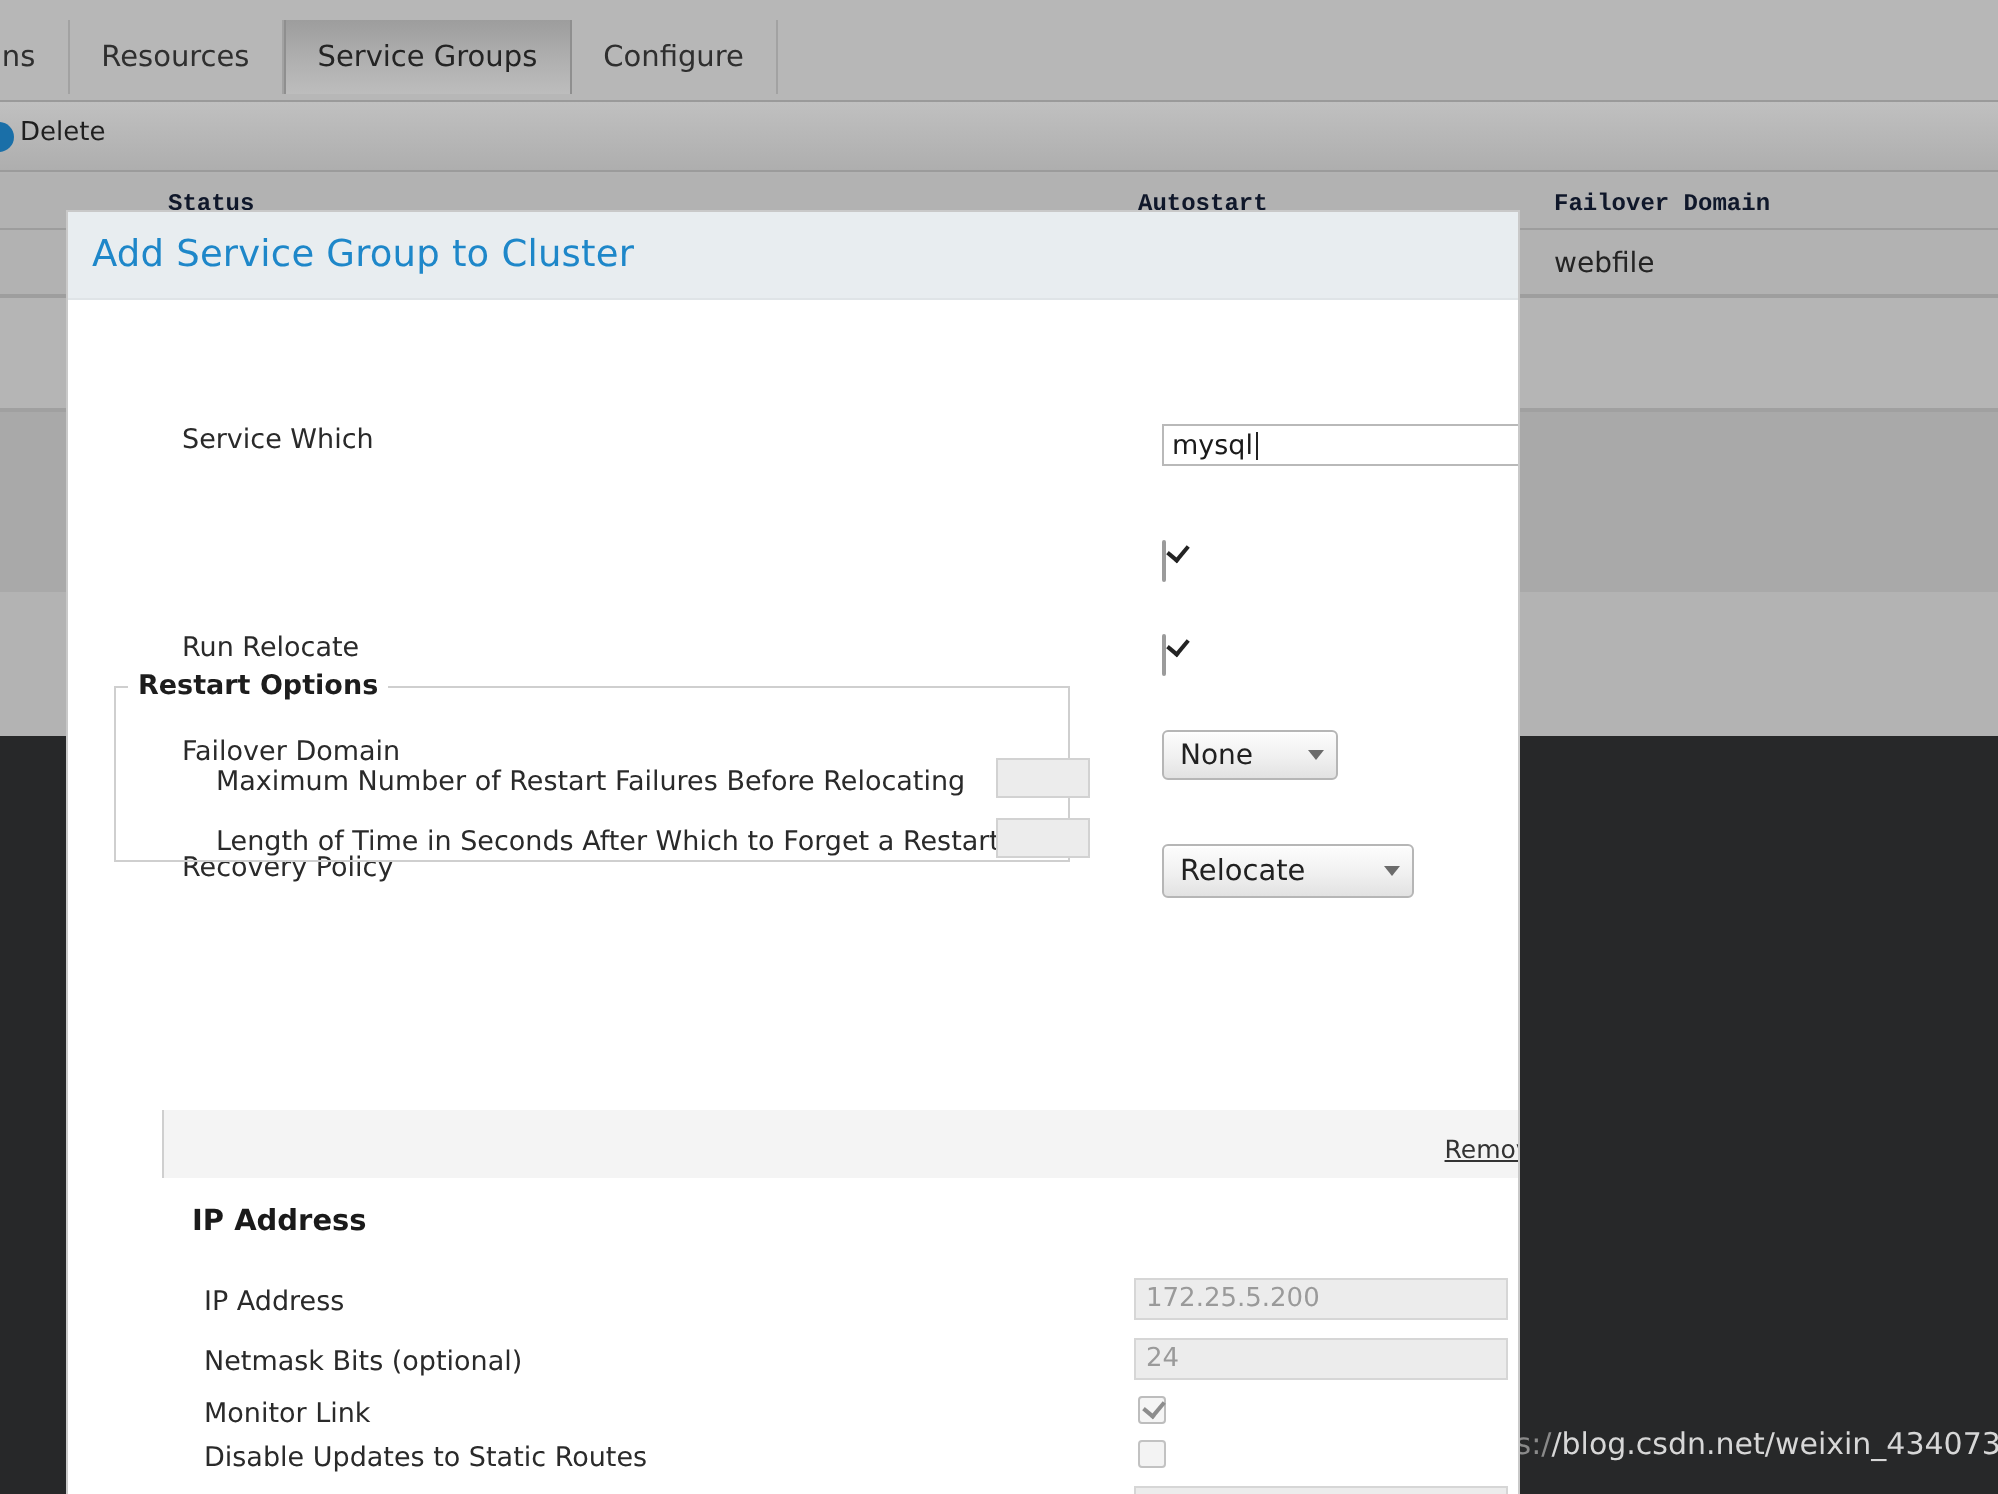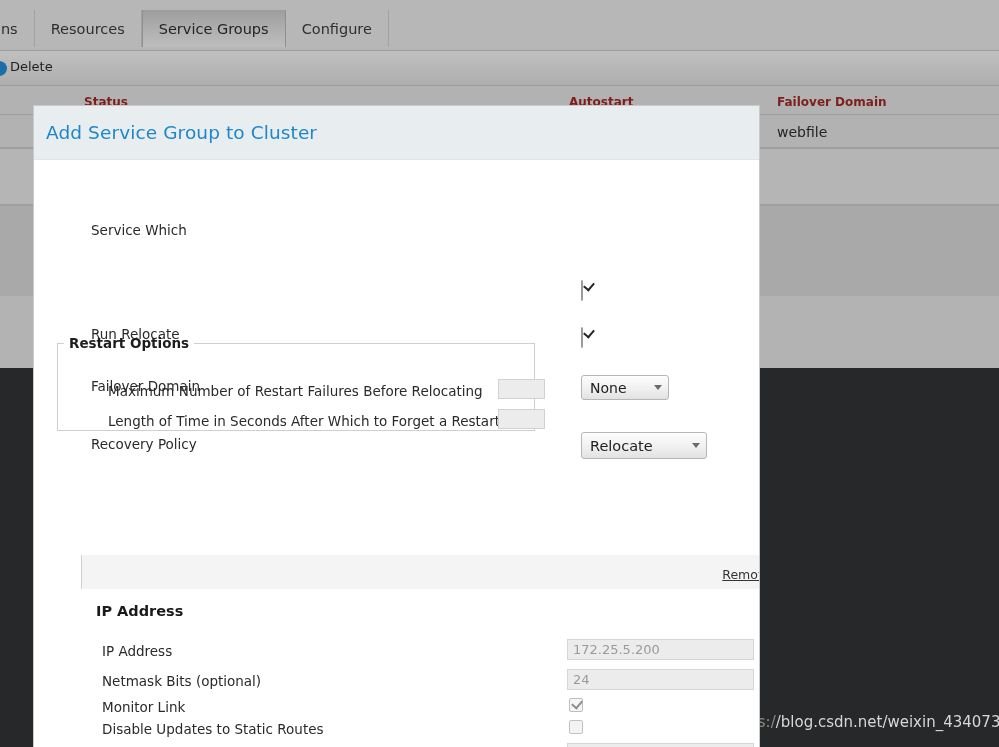--- a/index.html
+++ b/index.html
@@ -51,21 +51,21 @@
   .del-label { position: absolute; left: 10px; top: 8px; font-size: 13px; color: #1f1f1f; }
 
   .bg-table { position: absolute; left: 0; top: 87px; width: 999px; }
   .bg-thead {
     height: 28px; background: #b2b2b2;
     border-bottom: 1px solid #9d9d9d;
     position: relative;
   }
   .bg-th {
     position: absolute; top: 8px;
-    font-size: 12px; font-weight: bold; color: #7f1d1d;
+    font-size: 12px; font-weight: bold; color: #0f172a; font-family: Liberation Mono, monospace;
   }
   .bg-th.c1 { left: 84px; }
   .bg-th.c2 { left: 569px; }
   .bg-th.c3 { left: 777px; }
   .bg-row {
     height: 34px; position: relative;
     background: #b2b2b2; border-bottom: 2px solid #9e9e9e;
   }
   .bg-td { position: absolute; top: 9px; font-size: 14px; color: #242424; }
   .bg-td.c3 { left: 777px; }
@@ -88,21 +88,21 @@
   
   .modal {
     position: absolute; left: 33px; top: 105px;
     width: 727px; height: 642px;
     background: #ffffff;
     border: 1px solid #c9c9c9;
     border-bottom: none;
     overflow: hidden;
   }
   .modal-header {
-    height: 54px;
+    height: 44px;
     background: #e8edf0;
     border-bottom: 1px solid #dfe4e7;
     display: flex; align-items: center;
   }
   .modal-title {
     margin-left: 12px;
     font-size: 18.5px;
     color: #1e87c9;
     letter-spacing: 0.1px;
   }
@@ -277,20 +277,26 @@
   <div class="modal">
 
     <div class="modal-header">
       <span class="modal-title">Add Service Group to Cluster</span>
     </div>
 
     <div class="modal-body">
 
       <div class="frow" style="top:62px;">
         <span class="flabel">Service Which</span>
+        <span class="fctl">
+          <span class="txt-input filled">
+              <span>mysql</span>
+              <span class="caret"></span>
+            </span>
+        </span>
       </div>
 
       <div class="frow" style="top:95px;">
         <span class="fctl" style="top:2px;">
           <span class="cbox checked"></span>
         </span>
       </div>
 
       <div class="frow" style="top:118px;">
         <span class="flabel">Run Relocate</span>

